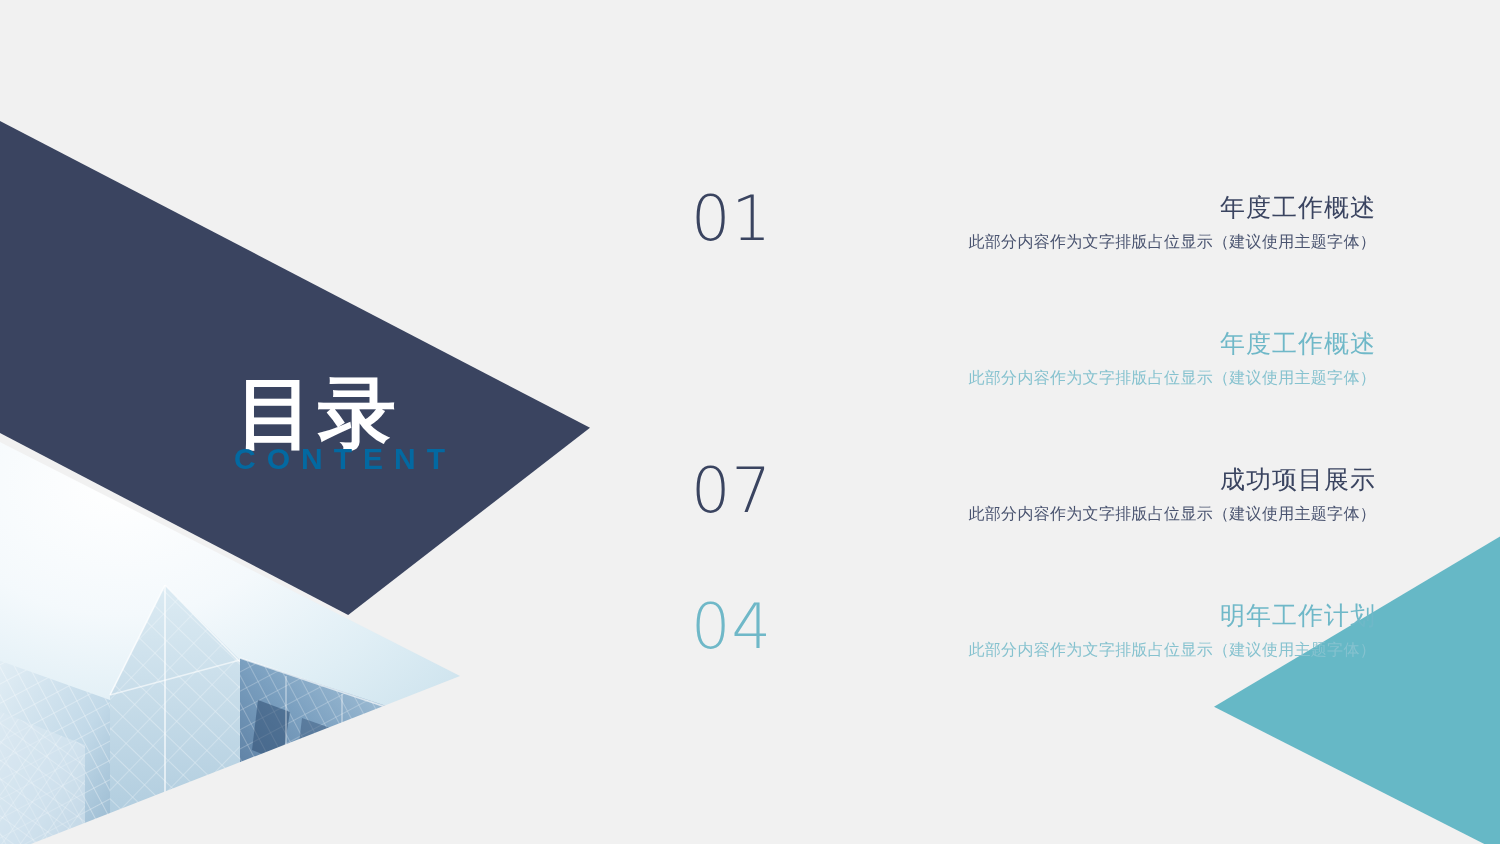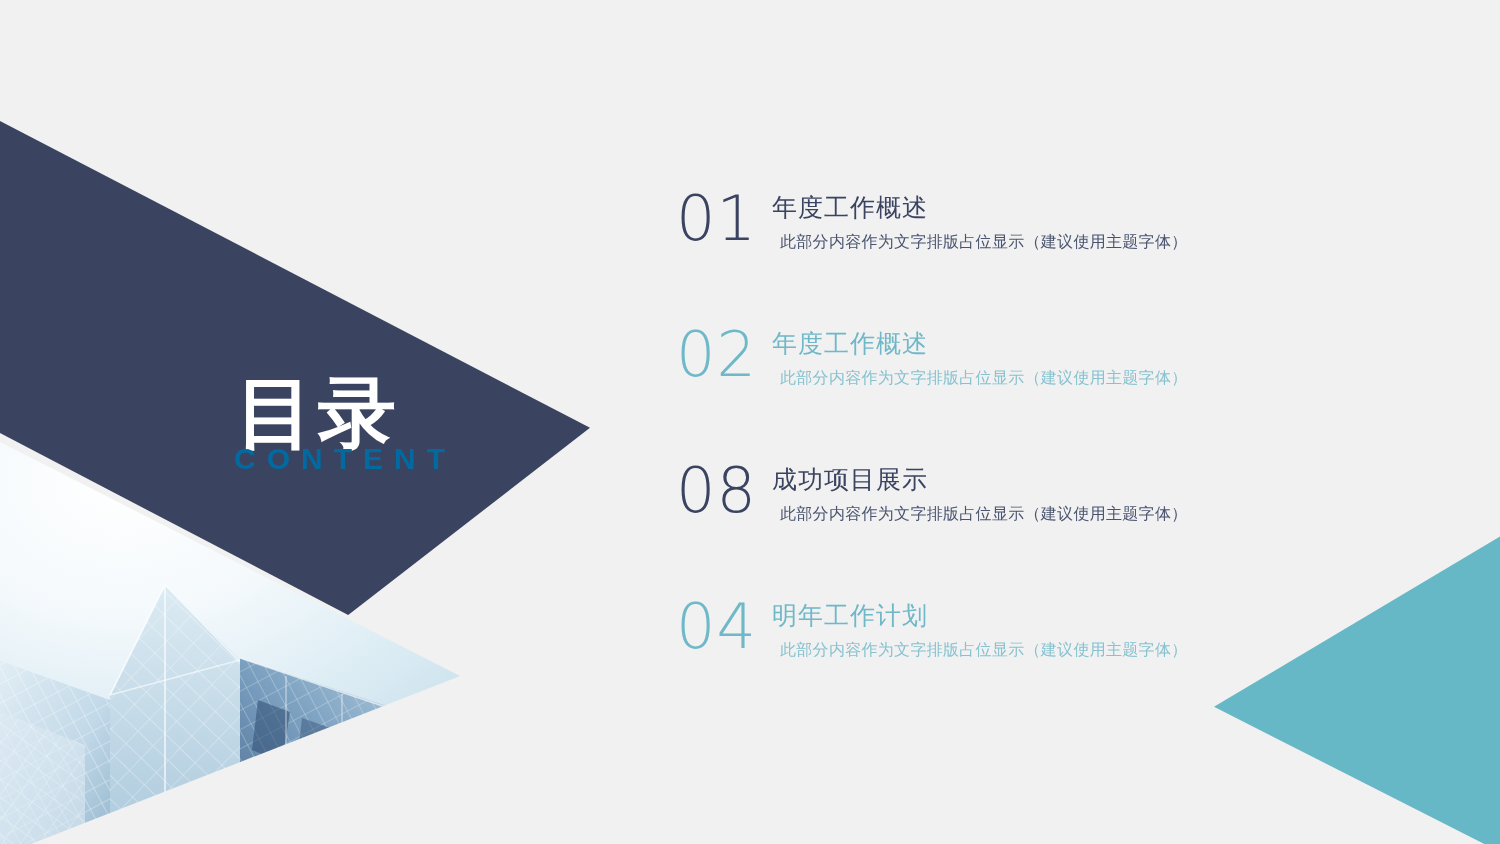--- a/index.html
+++ b/index.html
@@ -118,20 +118,21 @@
     left: 676px;
     top: 190px;
     width: 700px;
   }
   .agenda-item {
     position: relative;
     display: flex;
     align-items: flex-start;
     height: 100px;
     margin-bottom: 36px;
+    text-align: right;
   }
   .agenda-item:last-child { margin-bottom: 0; }
 
   .item-number {
     flex: 0 0 auto;
     width: 96px;
     font-size: 62px;
     line-height: 0.95;
     font-weight: 300;
     letter-spacing: 1px;
@@ -143,21 +144,21 @@
   }
   .item-title {
     margin: 0 0 10px 0;
     font-size: 25px;
     line-height: 1.1;
     font-weight: 400;
     letter-spacing: 1px;
     font-family: "DejaVu Sans", "Liberation Sans", sans-serif;
   }
   .item-desc {
-    margin: 8px;
+    margin: 0;
     font-size: 16px;
     line-height: 1.25;
     font-weight: 400;
     letter-spacing: 0.3px;
     font-family: "DejaVu Sans", "Liberation Sans", sans-serif;
   }
 
   .tone-navy .item-number,
   .tone-navy .item-title { color: #3a4460; }
   .tone-navy .item-desc  { color: #4a5470; }
@@ -255,29 +256,28 @@
 
     <div class="agenda-item tone-navy">
       <div class="item-number">01</div>
       <div class="item-text">
         <h2 class="item-title">年度工作概述</h2>
         <p class="item-desc">此部分内容作为文字排版占位显示（建议使用主题字体）</p>
       </div>
     </div>
 
     <div class="agenda-item tone-teal">
-      <div class="item-number">02</div>
       <div class="item-text">
         <h2 class="item-title">年度工作概述</h2>
         <p class="item-desc">此部分内容作为文字排版占位显示（建议使用主题字体）</p>
       </div>
     </div>
 
     <div class="agenda-item tone-navy">
-      <div class="item-number">08</div>
+      <div class="item-number">07</div>
       <div class="item-text">
         <h2 class="item-title">成功项目展示</h2>
         <p class="item-desc">此部分内容作为文字排版占位显示（建议使用主题字体）</p>
       </div>
     </div>
 
     <div class="agenda-item tone-teal">
       <div class="item-number">04</div>
       <div class="item-text">
         <h2 class="item-title">明年工作计划</h2>

